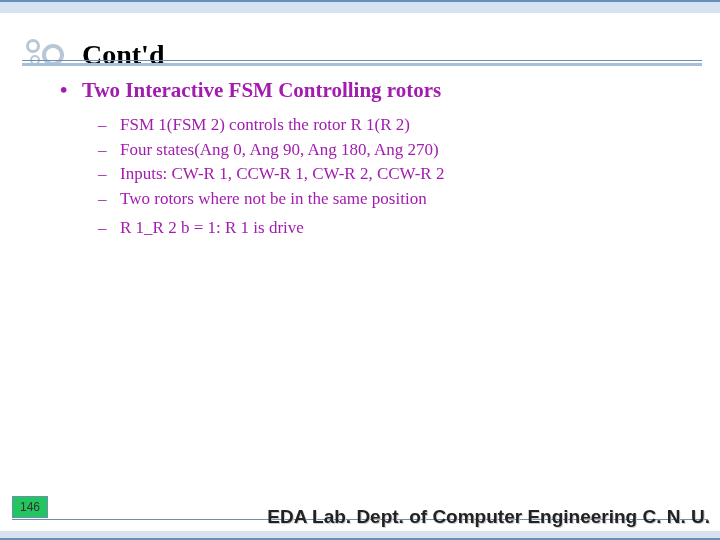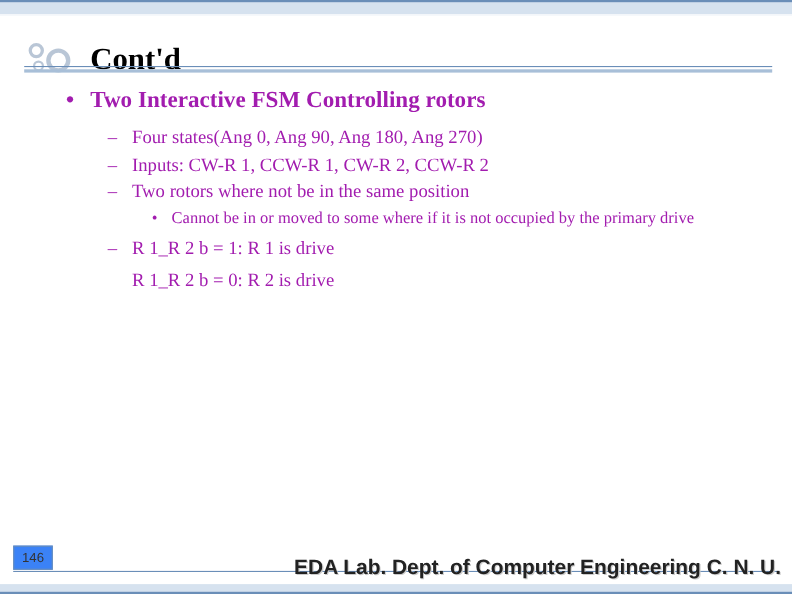--- a/index.html
+++ b/index.html
@@ -92,21 +92,21 @@
   }
   .lvl2b .dash { display: inline-block; width: 22px; }
   .lvl2b .cont { display: inline-block; width: 22px; }
   .page-num-box {
     position: absolute;
     left: 12px;
     bottom: 22px;
     width: 36px;
     height: 22px;
     border: 1px solid #6a8eb8;
-    background: #3b82f6;
+    background: #22c55e;
     font-family: Arial, sans-serif;
     font-size: 12px;
     text-align: center;
     line-height: 20px;
     color: #333;
   }
   .footer-bar {
     position: absolute;
     left: 0; right: 0; bottom: 0;
     height: 10px;
@@ -145,26 +145,25 @@
   </div>
   <div class="title">Cont'd</div>
 </div>
 <div class="title-underline"></div>
 
 <div class="content">
   <div class="lvl1">
     <span class="bullet">•</span><span>Two Interactive FSM Controlling rotors</span>
   </div>
 
+  <div class="lvl2"><span class="dash">–</span><span>FSM 1(FSM 2) controls the rotor R 1(R 2)</span></div>
   <div class="lvl2"><span class="dash">–</span><span>Four states(Ang 0, Ang 90, Ang 180, Ang 270)</span></div>
   <div class="lvl2"><span class="dash">–</span><span>Inputs: CW-R 1, CCW-R 1, CW-R 2, CCW-R 2</span></div>
   <div class="lvl2"><span class="dash">–</span><span>Two rotors where not be in the same position</span></div>
 
-  <div class="lvl3"><span class="b3">•</span><span>Cannot be in or moved to some where if it is not occupied by the primary drive</span></div>
 
   <div class="lvl2b"><span class="dash">–</span><span>R 1_R 2 b = 1: R 1 is drive</span></div>
-  <div class="lvl2b"><span class="cont"></span><span>R 1_R 2 b = 0: R 2 is drive</span></div>
 </div>
 
 <div class="page-line"></div>
 <div class="page-num-box">146</div>
 <div class="footer-text">EDA Lab. Dept. of Computer Engineering C. N. U.</div>
 <div class="footer-bar"></div>
 
 </body></html>

